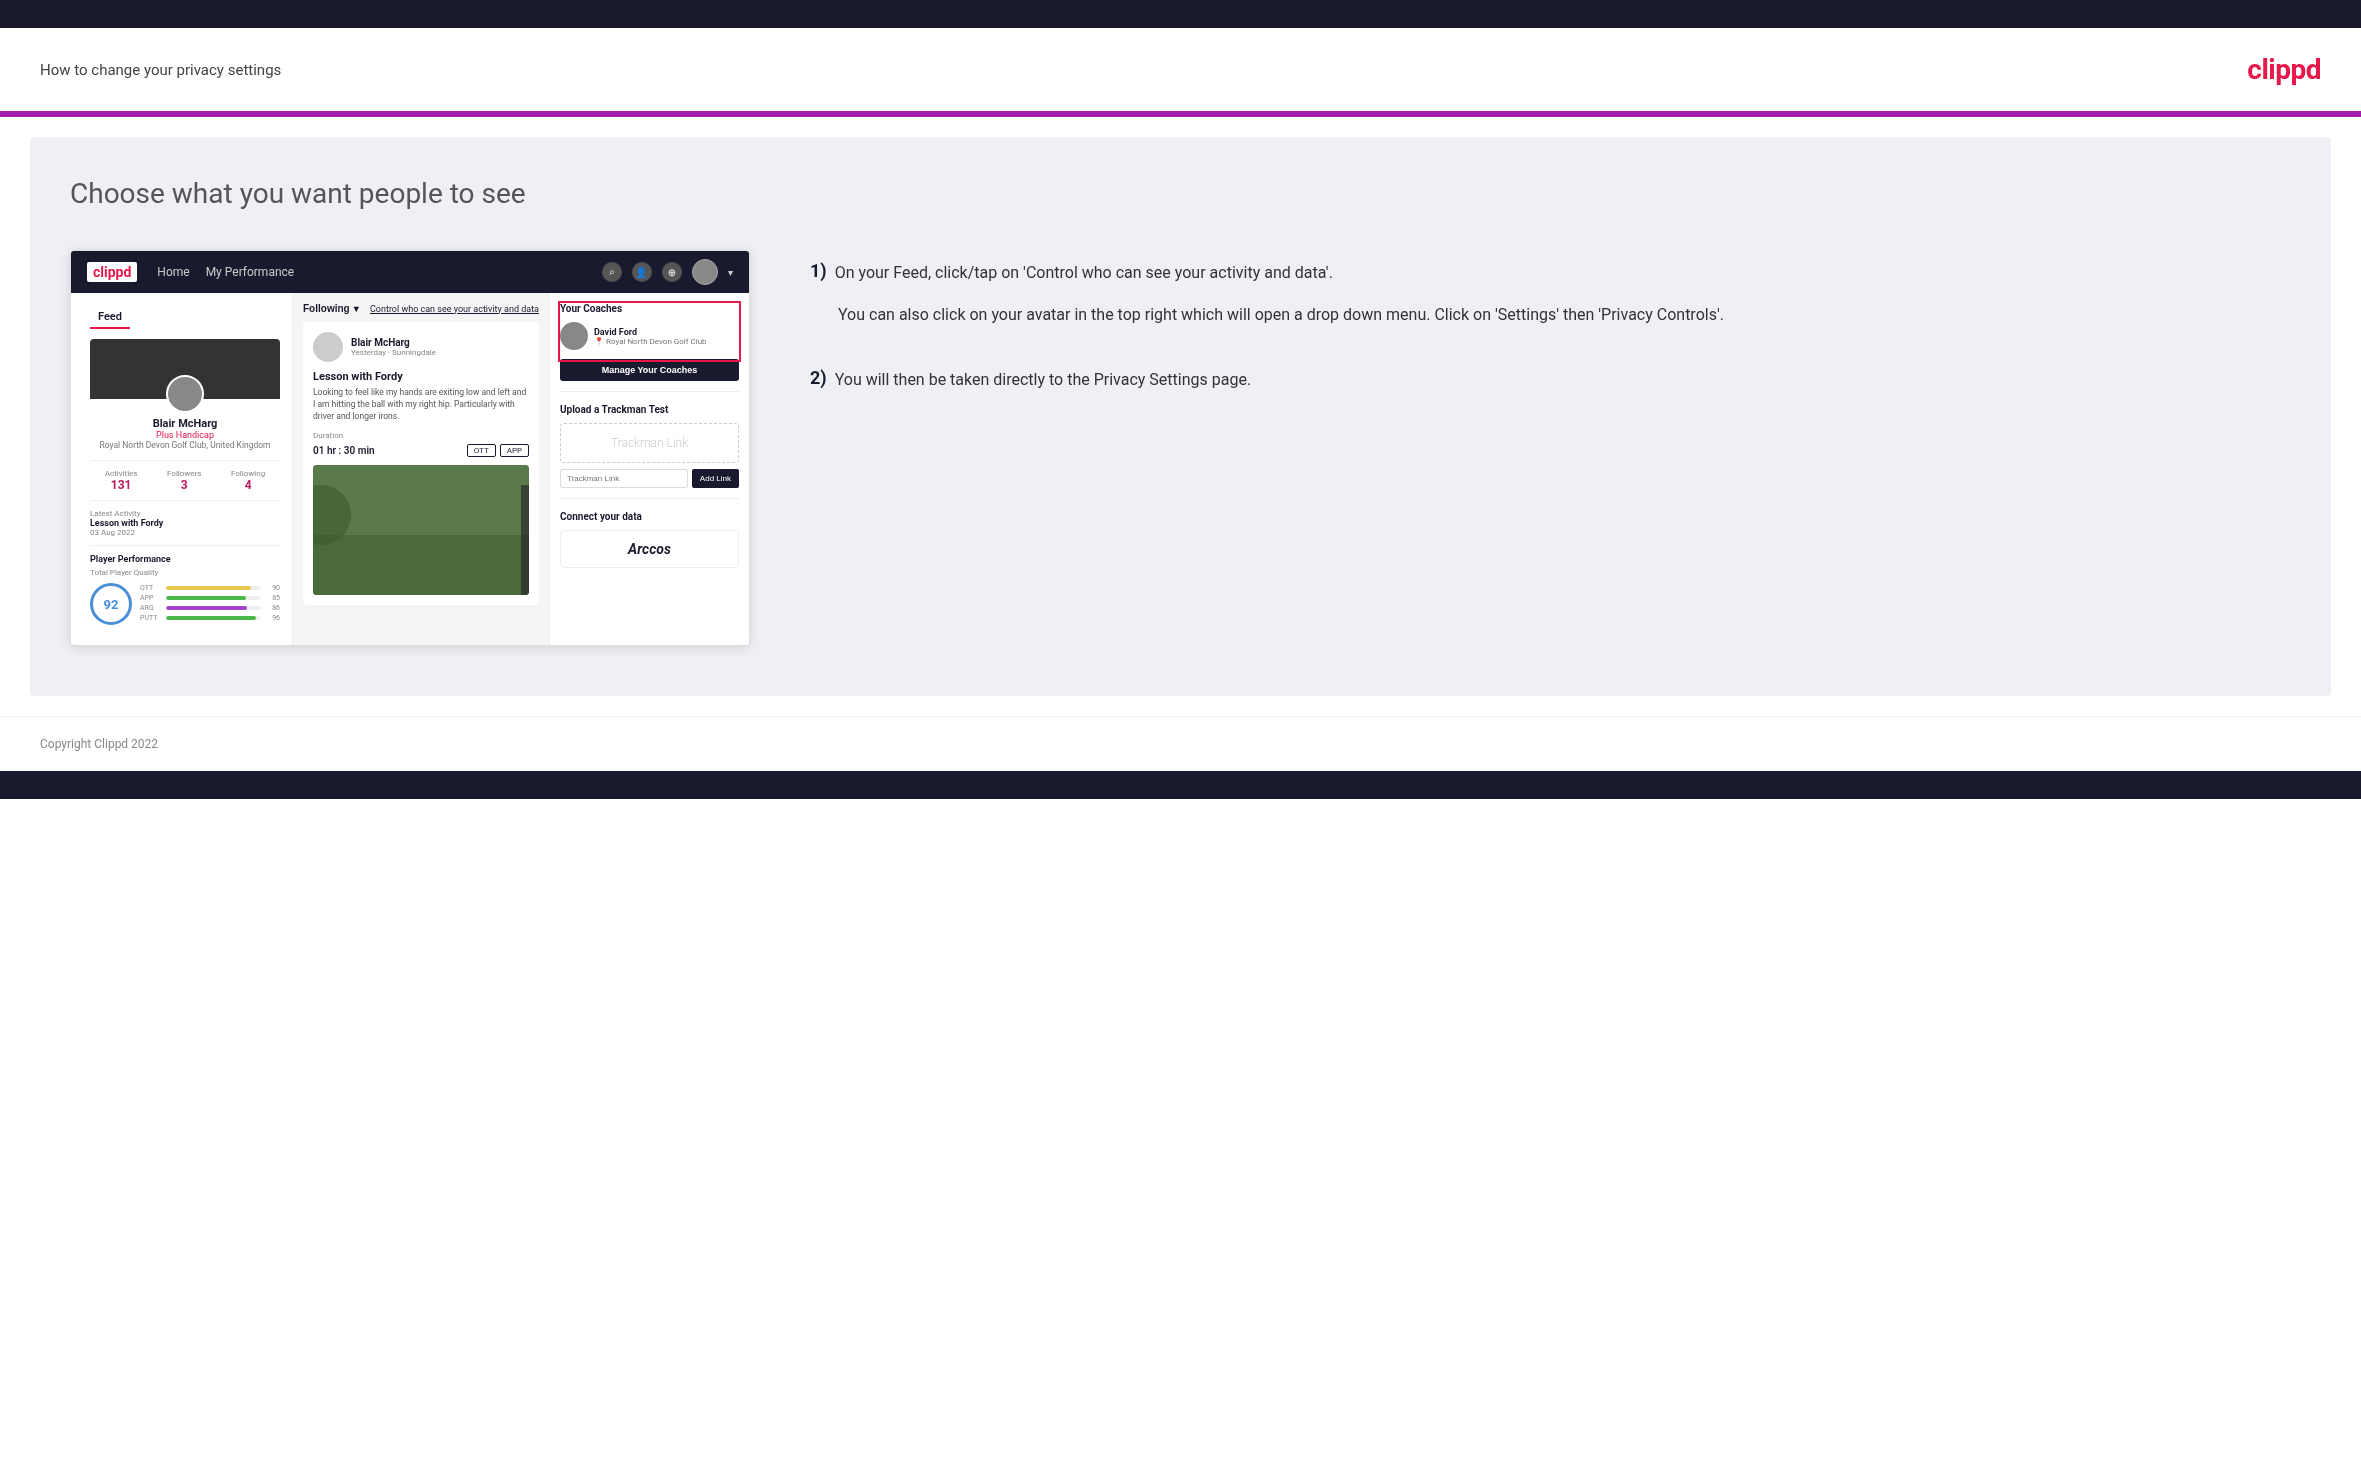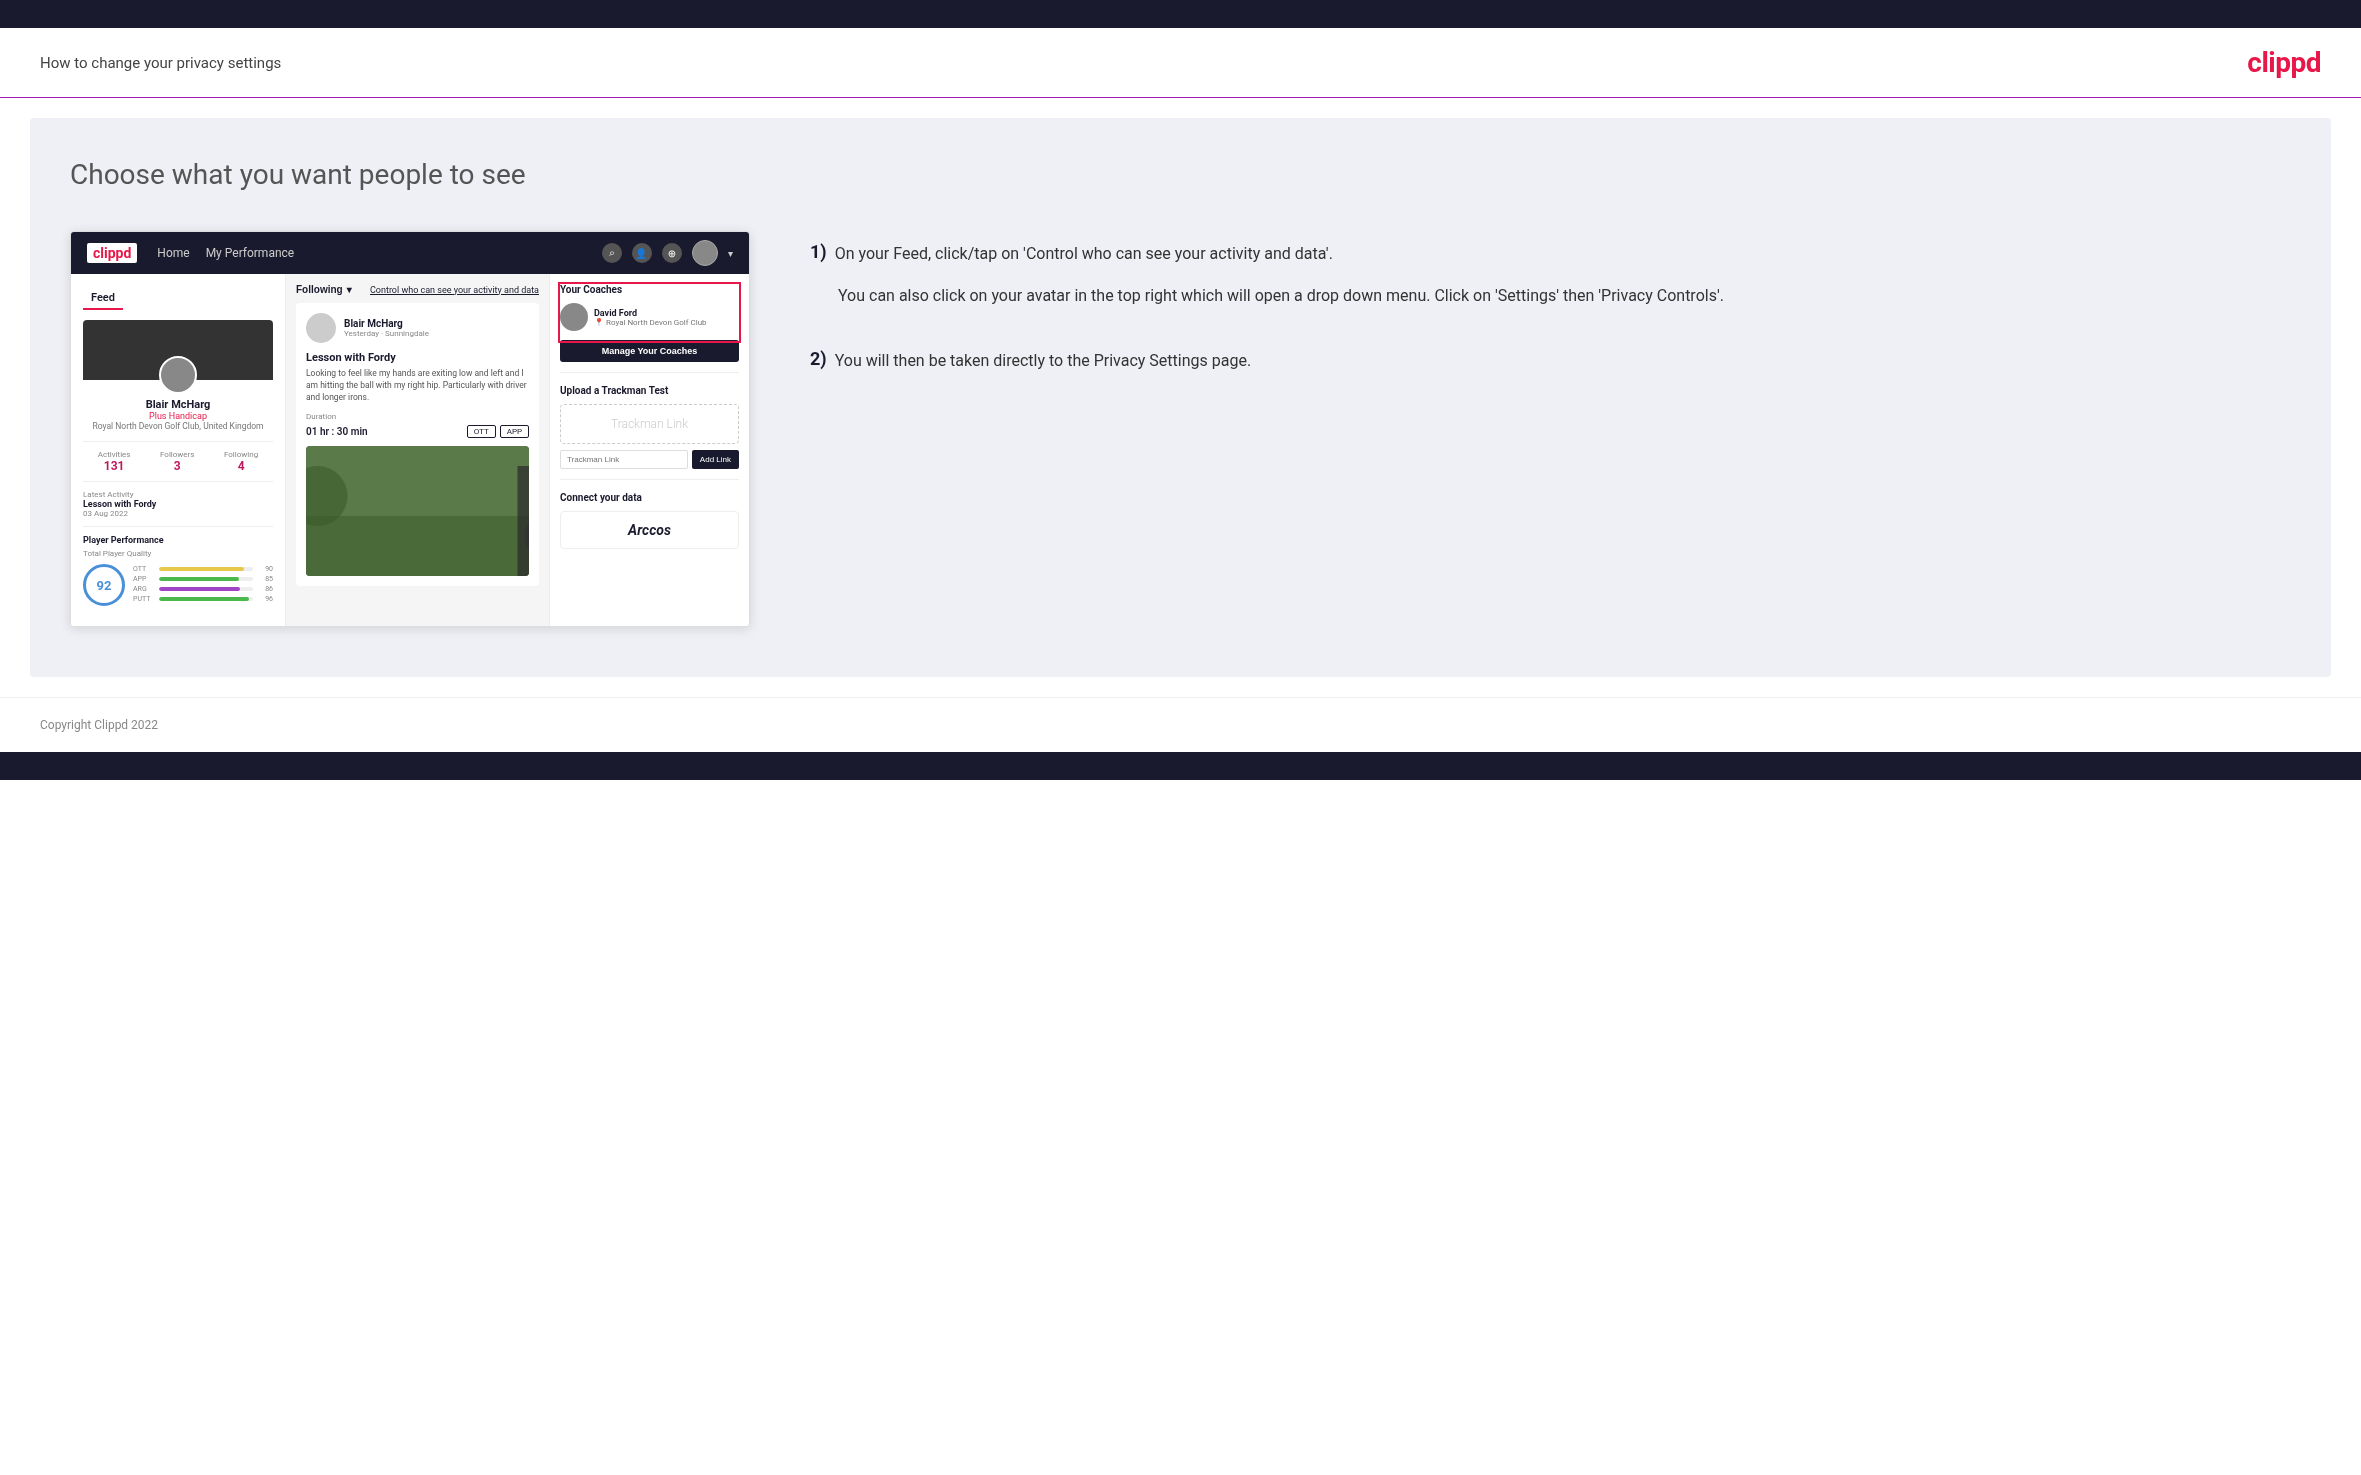--- a/index.html
+++ b/index.html
@@ -10,22 +10,22 @@
     }
     .top-bar {
       background: #1a1a2e;
       height: 28px;
       width: 100%;
     }
     .header {
       display: flex;
       align-items: center;
       justify-content: space-between;
-      padding: 18px 40px;
-      border-bottom: 1px solid #a21caf;
+      padding: 25px 40px;
+      border-bottom: 6px solid #a21caf;
       gap: 16px;
     }
     .header-title {
       font-size: 15px;
       color: #444;
     }
     .logo {
       font-size: 28px;
       font-weight: 700;
       color: #e8174a;
@@ -105,20 +105,21 @@
     }
     .nav-avatar {
       width: 26px;
       height: 26px;
       border-radius: 50%;
       background: #888;
       border: 1px solid #aaa;
     }
     .app-body {
       display: flex;
+      margin-left: 7px;
     }
     
     .app-sidebar {
       width: 215px;
       background: #fff;
       border-right: 1px solid #eee;
       padding: 12px;
     }
     .feed-tab {
       font-size: 11px;

